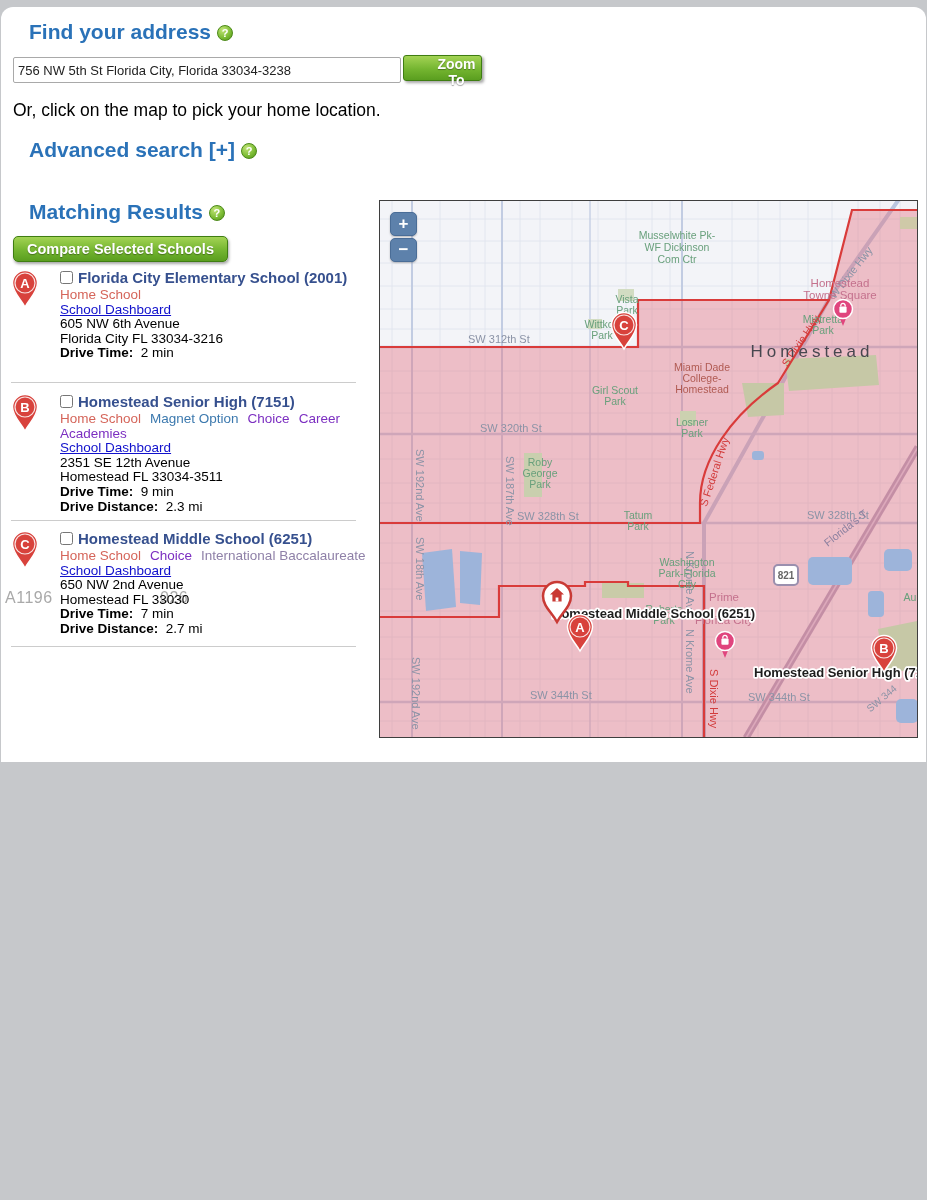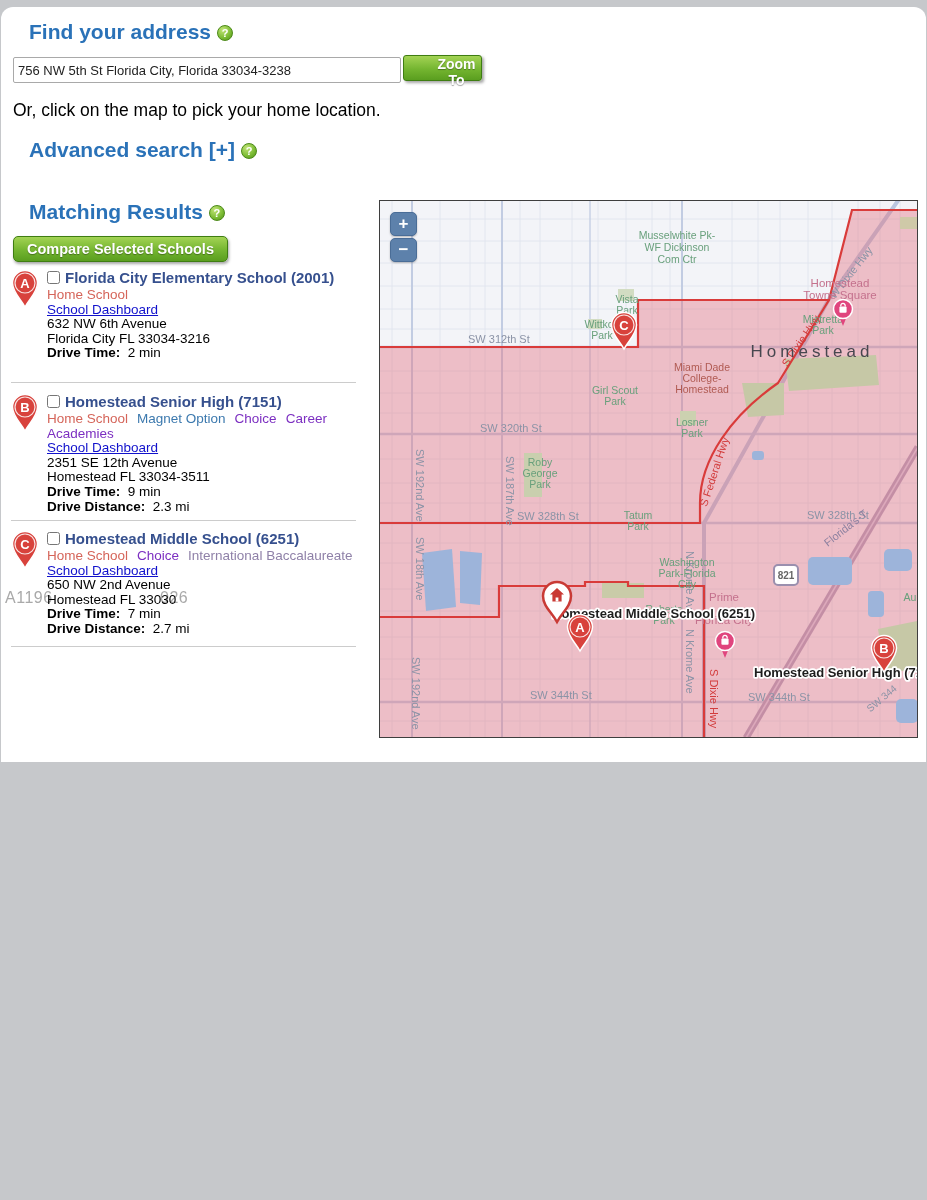--- a/index.html
+++ b/index.html
@@ -45,21 +45,21 @@
   }
   .or-click { position:absolute; left:12px; top:93px; font-size:17.5px; color:#000; }
   .compare {
     position:absolute; left:12px; top:229px; height:26px; padding:0 13px;
     font-size:14.5px; border-radius:5px;
     box-shadow:1px 2px 3px rgba(0,0,0,0.35);
   }
   
   .school { position:absolute; left:12px; width:350px; font-size:13.5px; line-height:14.6px; color:#000; z-index:2; }
   .school .pin-icon { position:absolute; left:-2px; top:0; }
-  .school .content { margin-left:34px; width:318px; }
+  .school .content { margin-left:47px; width:318px; }
   .school .title { font-size:15px; font-weight:bold; color:#36508e; line-height:17px; margin-bottom:2px; }
   .school input[type=checkbox]{ width:13px; height:13px; vertical-align:-1px; margin-right:5px; }
   .tag { margin-right:9px; }
   .tag-home   { color:#d5655a; }
   .tag-magnet { color:#3c79ae; }
   .tag-choice { color:#7c2fc1; }
   .tag-ib     { color:#8f81a8; }
   .dash-link { color:#1111cc; text-decoration:underline; }
   .divider { position:absolute; left:10px; width:345px; border:none; border-top:1px solid #cccccc; }
   .watermark { position:absolute; top:582px; font-size:16px; color:#a9a9a9; z-index:1; letter-spacing:0.5px; }
@@ -126,21 +126,21 @@
       <svg width="28" height="42" viewBox="-14 -14 28 42">
         <path d="M0,24 C-5,15 -12.5,9 -12.5,0 A12.5,12.5 0 1 1 12.5,0 C12.5,9 5,15 0,24 Z" fill="#d8423c" stroke="#fff" stroke-width="1.5"></path>
         <circle r="10" fill="none" stroke="#fff" stroke-width="1.2" opacity="0.85"></circle>
         <text class="pin-letter" y="4.5">A</text>
       </svg>
     </span>
     <div class="content">
       <div class="title"><input type="checkbox" style=""><span>Florida City Elementary School (2001)</span></div>
       <div><span class="tag tag-home">Home School</span></div>
       <div><a href="#" class="dash-link">School Dashboard</a></div>
-      <div>632 NW 6th Avenue</div>
+      <div>605 NW 6th Avenue</div>
       <div>Florida City FL 33034-3216</div>
       <div><b>Drive Time:</b>&nbsp; <span>2 min</span></div>
     </div>
   </div>
   <hr class="divider" style="top:375px;">
 
   <div class="school" style="top:386px;">
     <span class="pin-icon">
       <svg width="28" height="42" viewBox="-14 -14 28 42">
         <path d="M0,24 C-5,15 -12.5,9 -12.5,0 A12.5,12.5 0 1 1 12.5,0 C12.5,9 5,15 0,24 Z" fill="#d8423c" stroke="#fff" stroke-width="1.5"></path>

